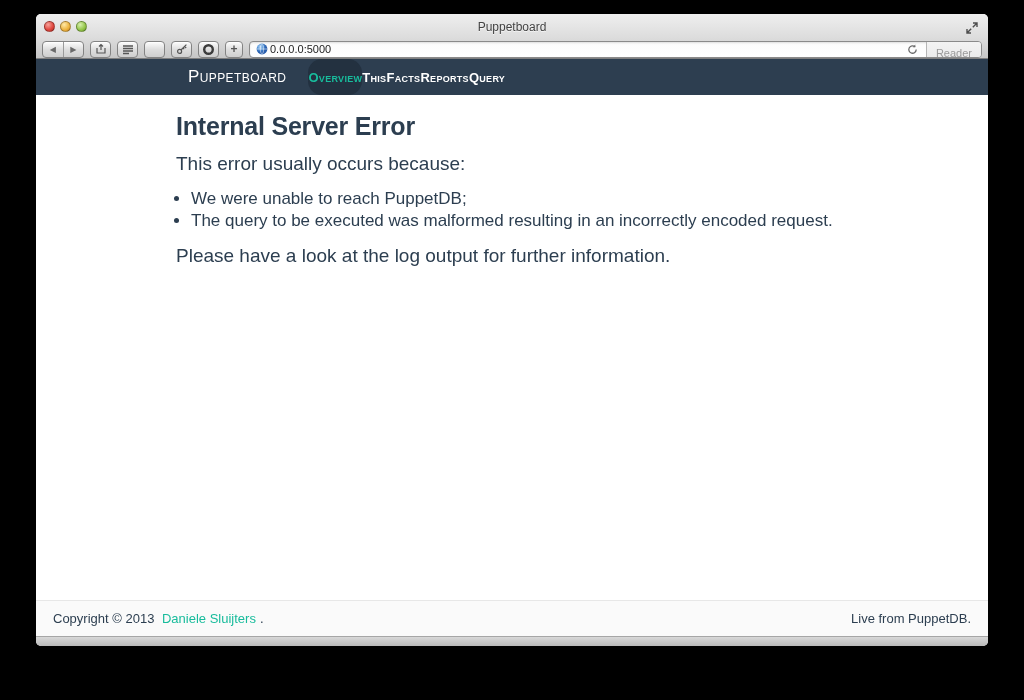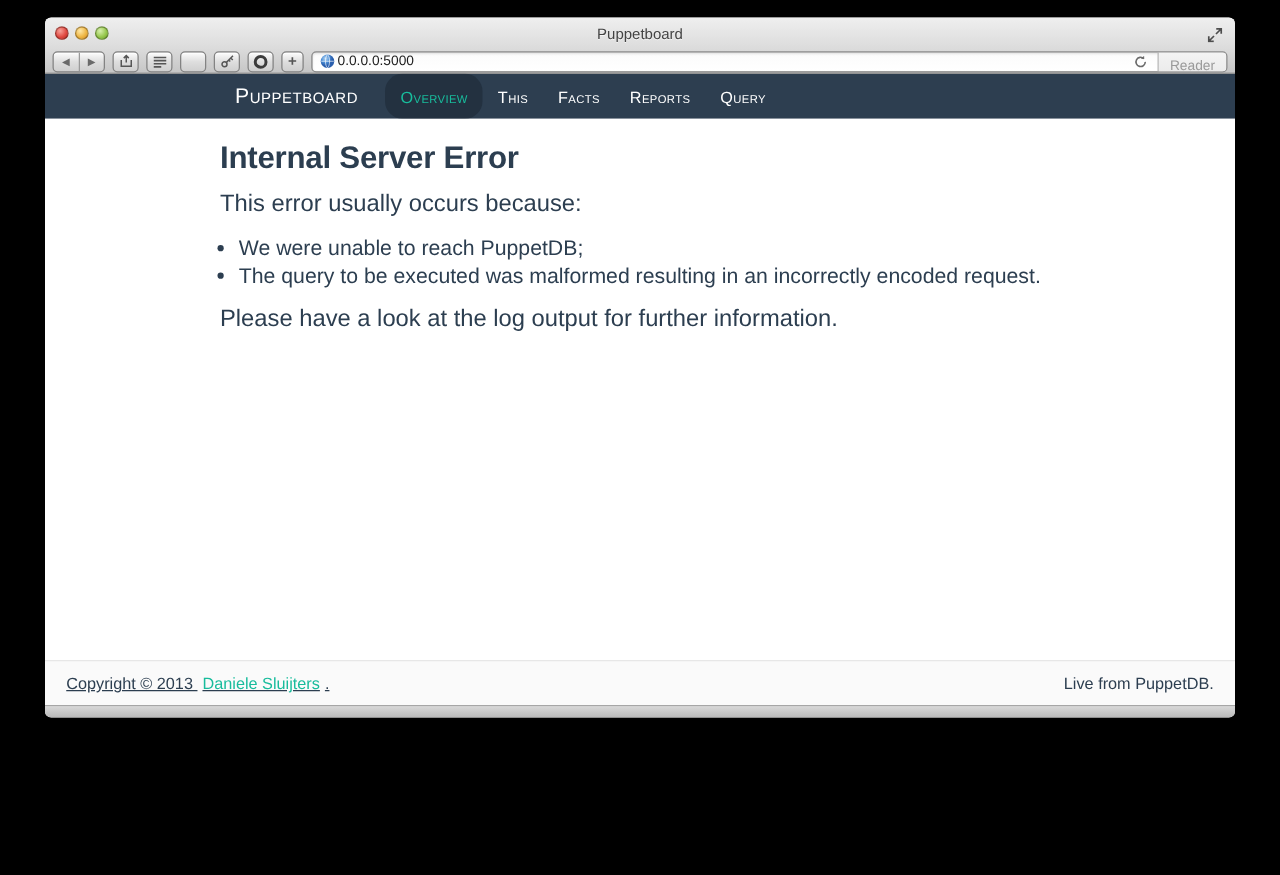--- a/index.html
+++ b/index.html
@@ -7,21 +7,21 @@
   body {
     background:#000;
     font-family:"Liberation Sans", sans-serif;
     position:relative;
     overflow:hidden;
   }
   .stage { position:absolute; inset:0; background:#000; }
 
   
   .window {
-    position:absolute; left:36px; top:14px; width:952px; height:560px;
+    position:absolute; left:36px; top:14px; width:952px; height:632px;
     border-radius:5px; overflow:hidden; background:#fff;
     box-shadow:0 20px 50px rgba(0,0,0,0.85), 0 0 0 1px rgba(0,0,0,0.55);
     display:flex; flex-direction:column;
   }
 
   
   .chrome {
     height:45px; flex:0 0 45px;
     background:linear-gradient(#efefef,#dcdcdc 55%,#c6c6c6);
     border-bottom:1px solid #7f7f7f;
@@ -74,42 +74,42 @@
   
   .navbar { height:36px; flex:0 0 36px; background:#2d3e50; }
   .nav-container { width:672px; margin:0 auto; height:100%; display:flex; align-items:stretch; }
   .brand {
     display:flex; align-items:center; padding:0 12px; margin-right:10px;
     color:#ffffff; font-variant:small-caps; font-size:17px; letter-spacing:0.4px;
     text-decoration:none;
   }
   .nav-items { display:flex; list-style:none; align-items:stretch; }
   .nav-item {
-    display:flex; align-items:center; padding:0 12px;
-    color:#ffffff; font-variant:small-caps; font-size:13px; font-weight:normal;
+    display:flex; align-items:center; padding:0 0;
+    color:#ffffff; font-variant:small-caps; font-size:13px; font-weight:bold;
     letter-spacing:0.3px; cursor:pointer;border-radius:14px;
   }
   .nav-item.active { background:#233140; color:#18BC9C; }
 
   
   .content { flex:1 1 auto; background:#ffffff; overflow:hidden; }
   .container { width:672px; margin:0 auto; color:#2C3E50; }
   .page-heading { font-size:25px; font-weight:bold; margin:17px 0 11px; letter-spacing:-0.2px; }
   .content p { font-size:19px; line-height:1.25; margin:10px 0; }
   .reason-list { margin:13px 0 13px; padding-left:15px; }
   .reason-list li { font-size:17px; line-height:1.18; margin:2px 0; }
   .outro { margin-top:14px; }
 
   
   .page-footer {
     flex:0 0 36px; height:36px; background:#fafafa; border-top:1px solid #e7e7e7;
     display:flex; align-items:center; justify-content:space-between;
     padding:0 17px; font-size:13px; color:#2C3E50;
   }
-  .footer-left { display:flex; gap:4px; white-space:pre;text-decoration:underline; }
+  .footer-left { display:flex; gap:4px; white-space:pre; }
   .footer-link { color:#18BC9C; text-decoration:none; cursor:pointer; }
 
   
   .bottom-bar {
     flex:0 0 10px; height:10px;
     background:linear-gradient(#d8d8d8,#b9b9b9);
     border-top:1px solid #a6a6a6;
   }
 </style>
 </head>

